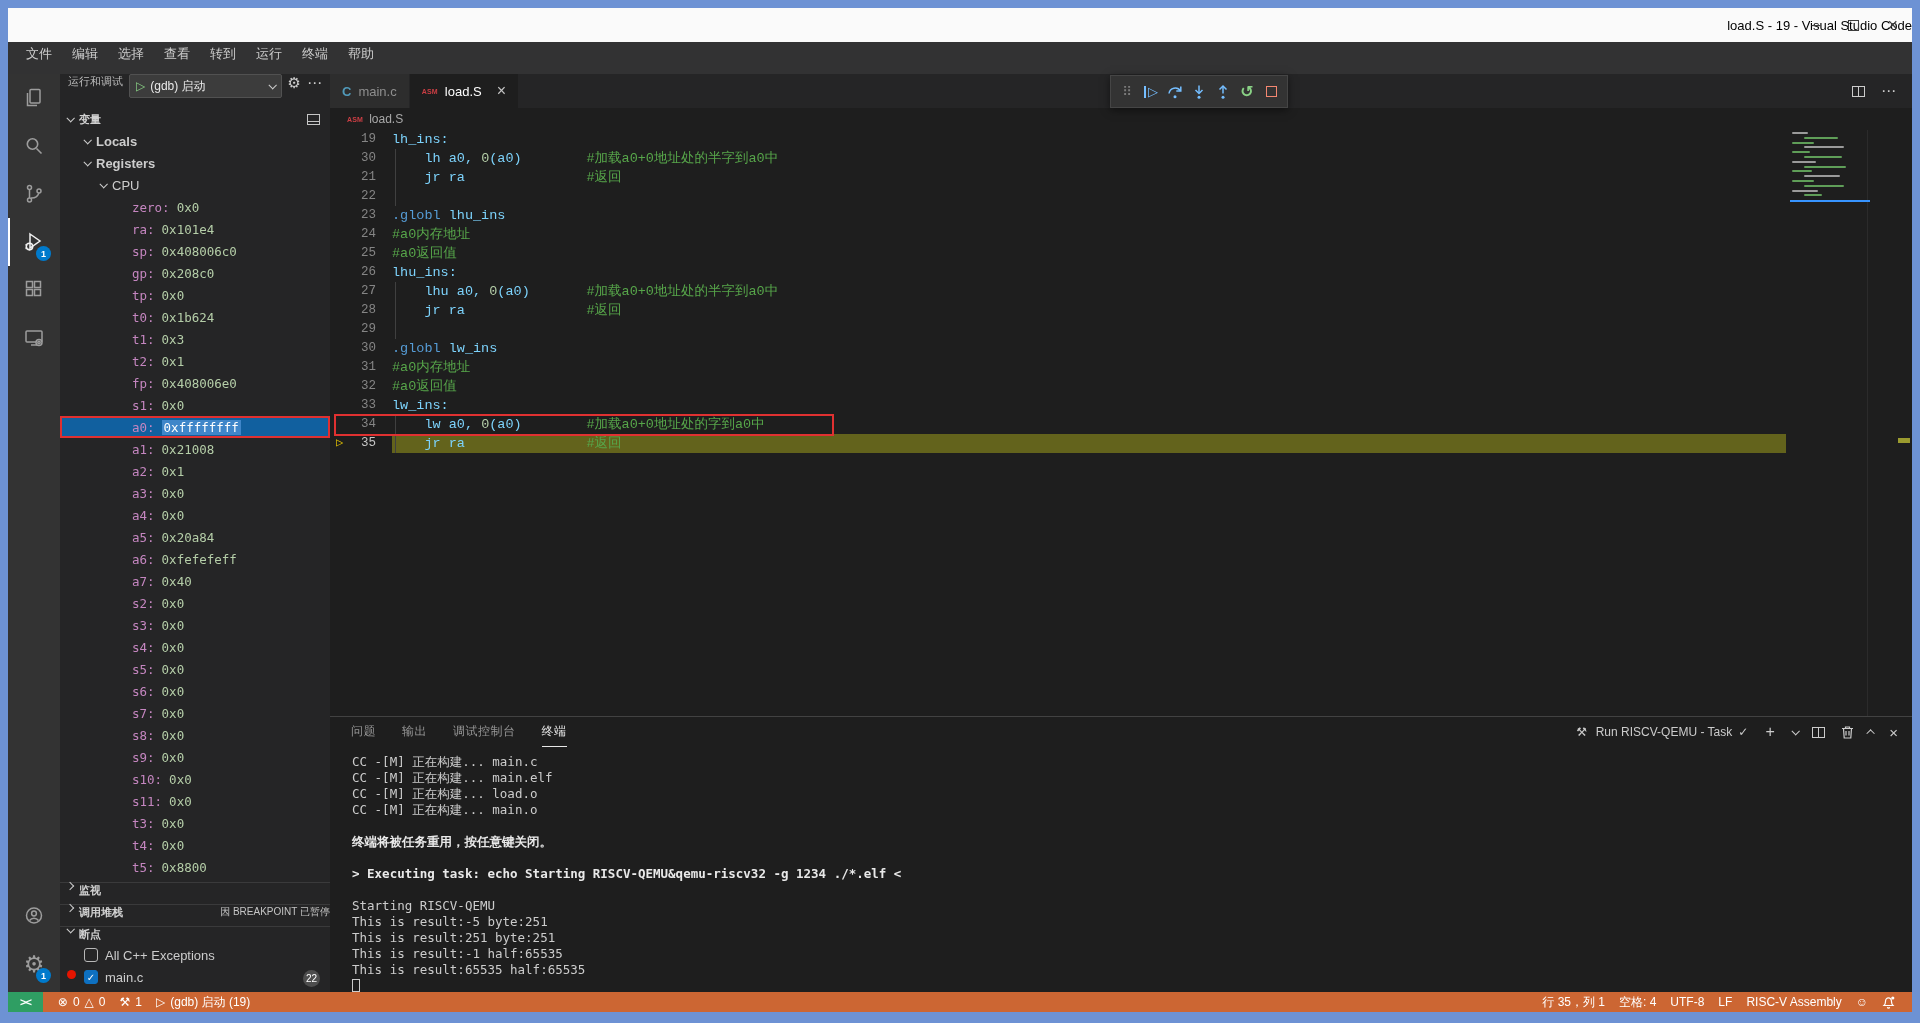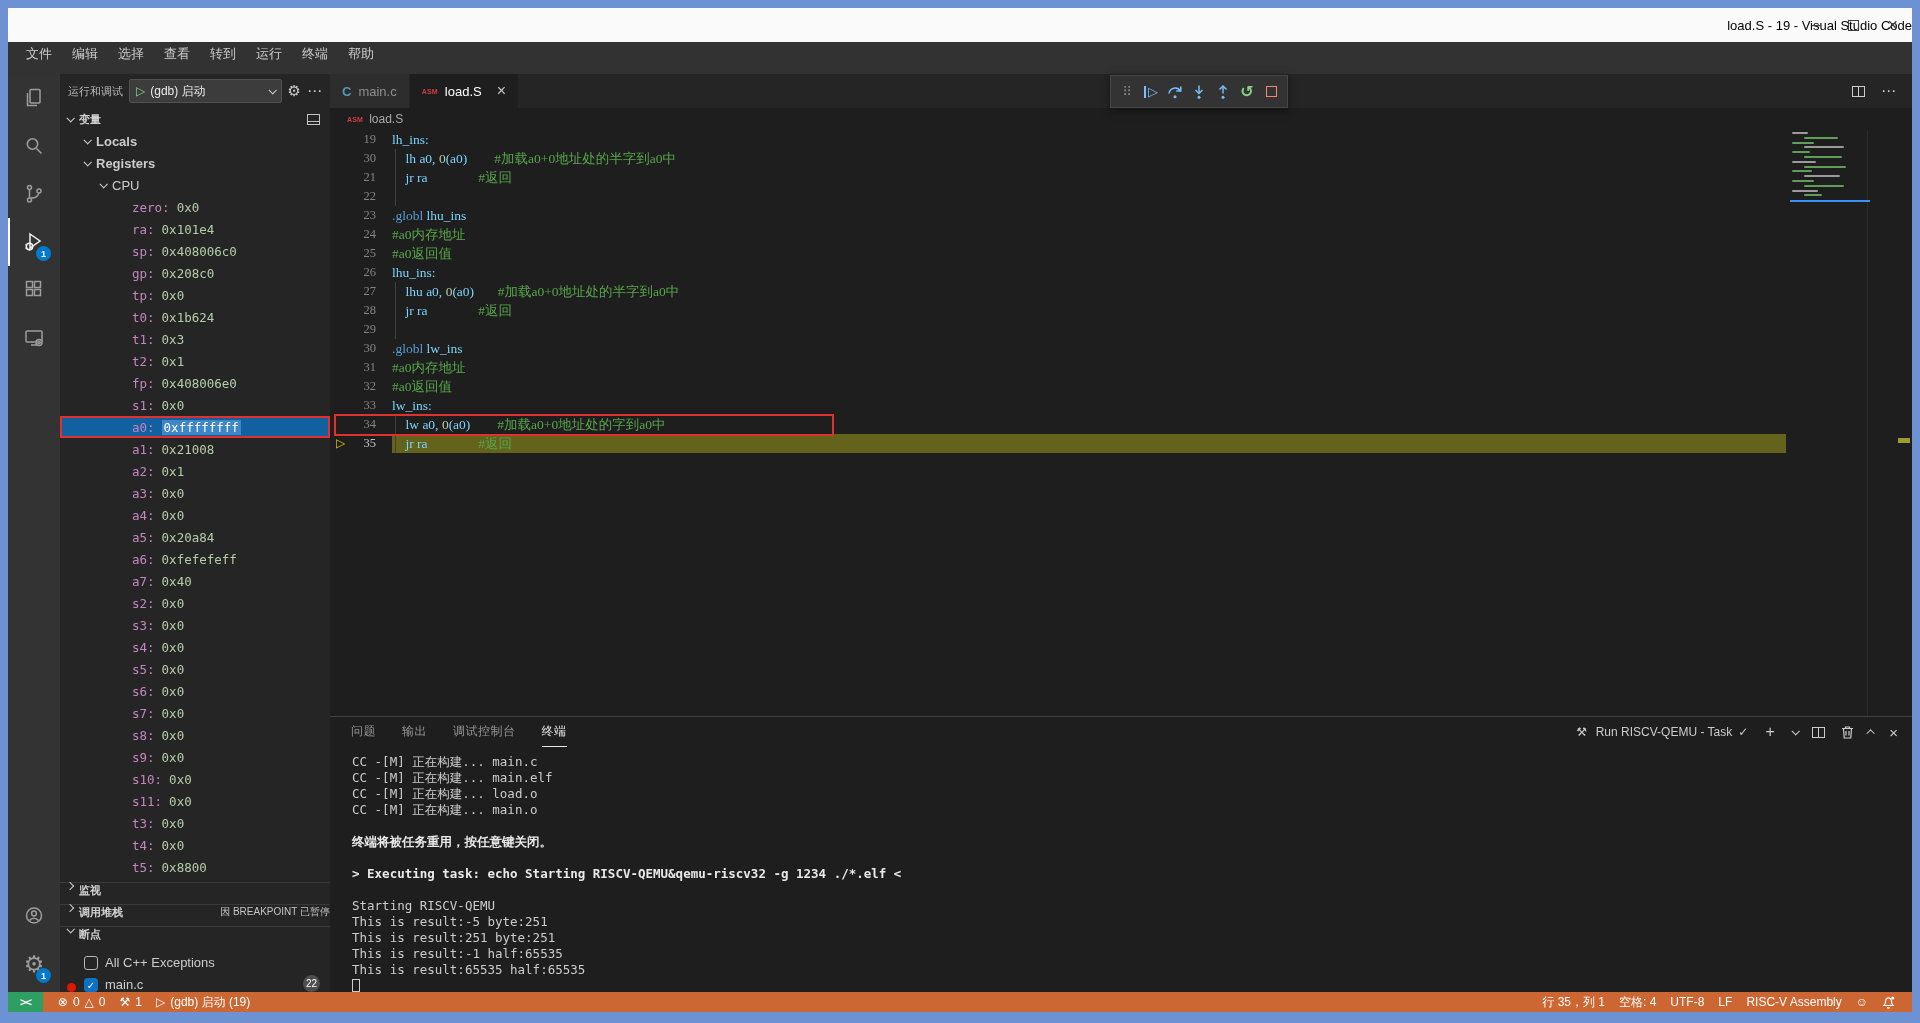--- a/index.html
+++ b/index.html
@@ -25,21 +25,21 @@
   .activitybar{width:52px;background:#333333;display:flex;flex-direction:column;align-items:center;flex:none}
   .act-item{width:52px;height:48px;display:flex;align-items:center;justify-content:center;position:relative;color:#9d9d9d}
   .act-item.active{color:#f2f2f2;box-shadow:inset 2px 0 0 #ffffff}
   .act-badge{position:absolute;bottom:5px;right:9px;min-width:15px;height:15px;border-radius:50%;background:#007acc;color:#fff;
              font-size:9px;display:flex;align-items:center;justify-content:center;font-weight:bold}
   .act-bottom{margin-top:auto;margin-bottom:4px;display:flex;flex-direction:column;align-items:center}
   .gear-glyph{font-size:23px;line-height:23px}
 
   
   .sidebar{width:270px;background:#252526;display:flex;flex-direction:column;min-height:0;flex:none;color:#cccccc}
-  .sb-header{height:34px;display:flex;align-items:center;padding:0 8px;gap:6px;flex:none}
+  .sb-header{height:34px;display:flex;align-items:flex-start;padding:0 8px;gap:6px;flex:none}
   .sb-title{font-size:11px;color:#bbbbbb;white-space:nowrap}
   .launch-box{flex:1;display:flex;align-items:center;height:24px;background:#3c3c3c;border:1px solid #515151;border-radius:2px;padding:0 6px;gap:5px;min-width:0}
   .play-green{color:#89d185;font-size:12px}
   .launch-label{color:#eaeaea;font-size:12px;flex:1;white-space:nowrap;overflow:hidden}
   .chev{width:6px;height:6px;border-right:1.4px solid #cccccc;border-bottom:1.4px solid #cccccc;display:inline-block;flex:none}
   .chev.down{transform:rotate(45deg) translateY(-1px)}
   .chev.right{transform:rotate(-45deg)}
   .chev.up{transform:rotate(-135deg) translateY(-2px)}
   .sb-ico{color:#cccccc;font-size:15px;flex:none}
 
@@ -52,21 +52,21 @@
   .bold{font-weight:bold}
   .reg-row{height:22px;display:flex;align-items:center;padding-left:72px;font-family:"DejaVu Sans Mono","Liberation Mono",monospace;font-size:12.5px;flex:none}
   .reg-name{color:#c586c0}
   .reg-val{color:#b5cea8;margin-left:7px}
   .reg-row.sel{background:#11609f;border:2px solid #e03030;padding-left:70px}
   .reg-row.sel .reg-val{background:#3f86c9;color:#ffffff;padding:0 2px}
 
   .sb-sec{border-top:1px solid rgba(204,204,204,.13);flex:none}
   .sb-sec-head{height:21px;display:flex;gap:6px;padding-left:7px;font-size:11px;font-weight:bold;color:#d0d0d0}
   .paused{margin-left:auto;font-weight:normal;font-size:10px;color:#c5c5c5;white-space:nowrap}
-  .bp-row{height:22px;display:flex;align-items:flex-end;gap:7px;padding-left:24px;font-size:13px}
+  .bp-row{height:22px;display:flex;align-items:flex-start;gap:7px;padding-left:24px;font-size:13px}
   .checkbox{width:14px;height:14px;border:1px solid #b8b8b8;border-radius:3px;background:transparent;flex:none;
             display:flex;align-items:center;justify-content:center;font-size:10px;color:#fff}
   .checkbox.checked{background:#0e70c0;border-color:#0e70c0}
   .bp-dot{width:9px;height:9px;border-radius:50%;background:#e51400;flex:none;margin-left:-16px}
   .badge-gray{margin-left:auto;margin-right:10px;background:#4d4d4d;border-radius:50%;min-width:17px;height:17px;color:#fff;
               font-size:10px;display:flex;align-items:center;justify-content:center}
 
   
   .editor-col{flex:1;display:flex;flex-direction:column;min-width:0;position:relative;background:#1e1e1e}
   .tabbar{height:34px;background:#252526;display:flex;flex:none;position:relative}
@@ -86,21 +86,21 @@
   .dtb{width:24px;height:26px;display:flex;align-items:center;justify-content:center}
   .drag-dots{color:#7a7a7a;font-size:13px}.green{color:#89d185}
   .cont{display:flex;align-items:center;gap:2px}
   .cont .bar{width:2px;height:12px;background:#75beff}
   .cont .tri{font-size:13px;color:#75beff}
   .stop-ico{width:11px;height:11px;border:1.6px solid #f48771}
   .restart-glyph{font-size:16px;font-weight:bold}
 
   .breadcrumb{height:22px;display:flex;align-items:center;gap:6px;padding-left:17px;font-size:12px;color:#a9a9a9;flex:none}
 
-  .code-area{flex:1;position:relative;overflow:hidden;font-family:Liberation Serif, serif;font-size:13.5px;min-height:0}
+  .code-area{flex:1;position:relative;overflow:hidden;font-family:Liberation Mono, monospace;font-size:13.5px;min-height:0}
   .code-rows{position:absolute;top:0;left:0;right:126px}
   .code-row{height:19px;line-height:19px;display:flex}
   .ln{width:62px;text-align:right;padding-right:16px;color:#858585;font-size:12.5px;position:relative;flex:none}
   .code-row.hl .ln{color:#c6c6c6}
   .code{flex:1;white-space:pre;position:relative}
   .code-row.hl .code{background:#63631c}
   .dbg-arrow{position:absolute;left:6px;top:0;color:#e9c700;font-size:12px}
   .guide{position:absolute;left:3px;top:0;bottom:0;width:1px;background:#404040}
   .pl{color:#7dd3fc}.kw{color:#569cd6}.num{color:#b5cea8}.cm{color:#57a64a}
   .redbox{position:absolute;left:4px;top:284px;width:500px;height:22px;border:2px solid #e03131;z-index:4}

